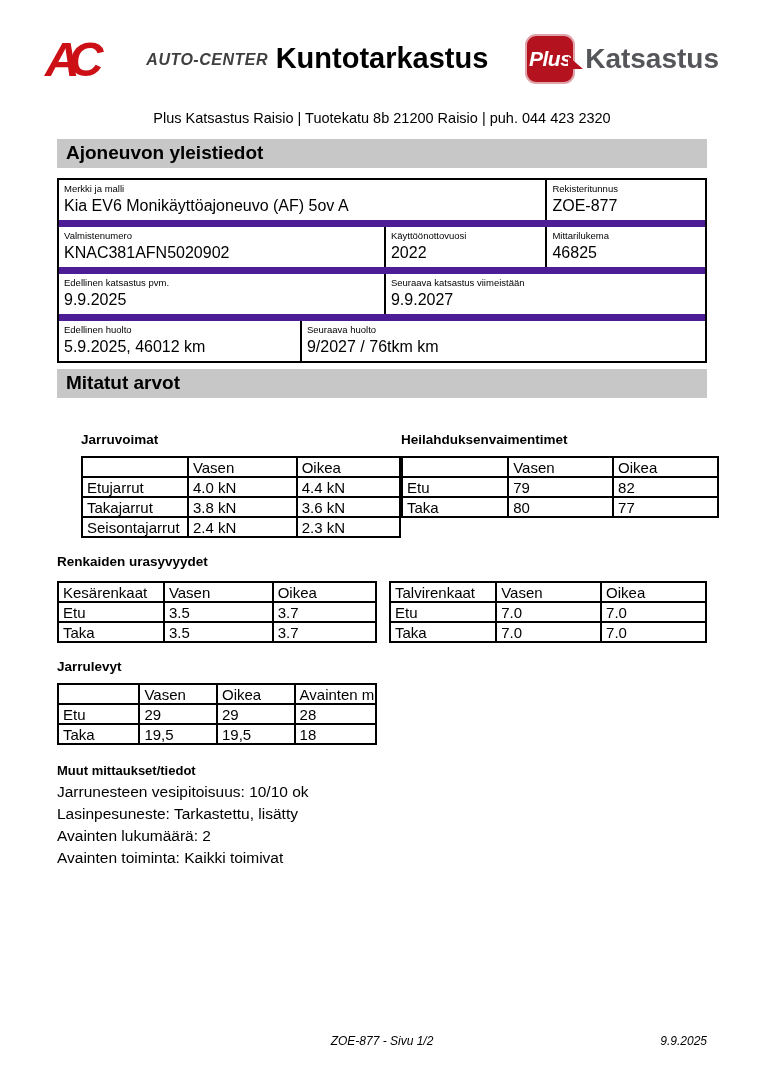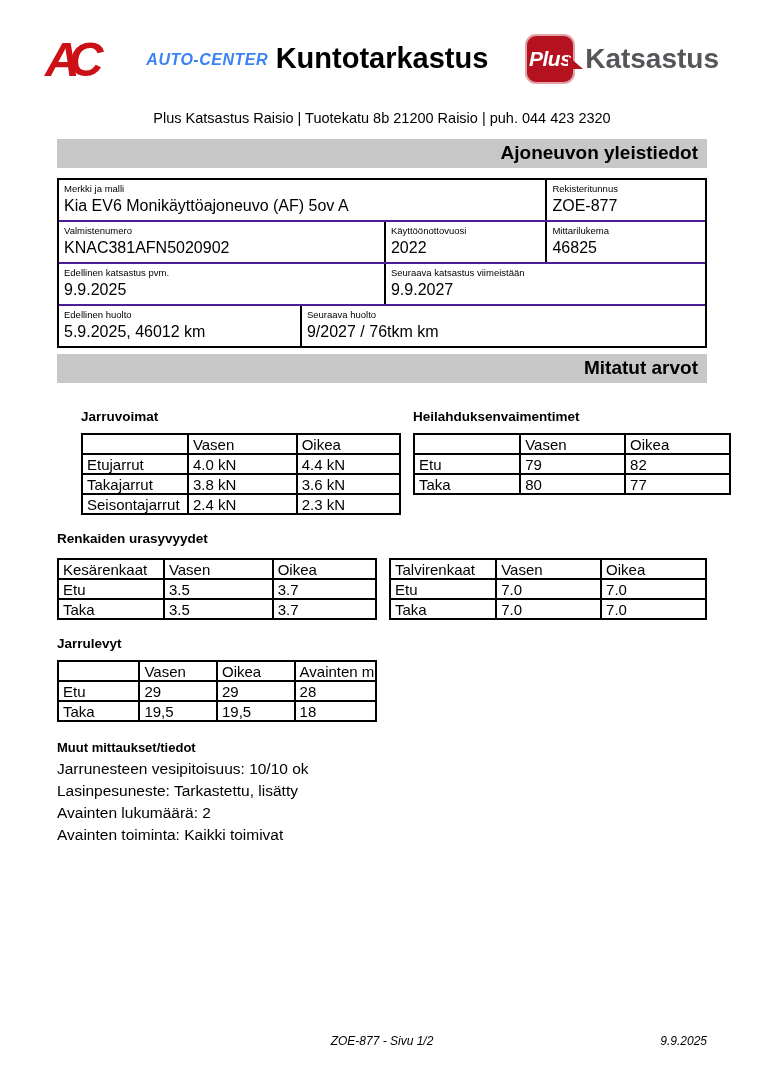--- a/index.html
+++ b/index.html
@@ -9,46 +9,46 @@
     position: relative;
     width: 764px; height: 1080px;
     margin: 0 auto; background: #fff; overflow: hidden;
   }
   .content { margin: 0 57px; width: 650px; }
 
   
   .header { position: relative; height: 62px; margin-top: 34px; }
   .ac-logo { position: absolute; left: -12px; top: 2px; display: flex; align-items: center; white-space: nowrap; gap: 30px; }
   .ac-mark { font-size: 48px; font-weight: 900; font-style: italic; color: #cc1016; letter-spacing: -11px; line-height: 48px; padding-right: 14px; }
-  .ac-name { font-size: 16px; font-weight: bold; font-style: italic; color: #3b82f6; letter-spacing: 0.5px; margin-left: 10px; text-transform: uppercase; }
+  .ac-name { font-size: 16px; font-weight: bold; font-style: italic; color: #404040; letter-spacing: 0.5px; margin-left: 10px; text-transform: uppercase; }
   .doc-title { position: absolute; left: 0; right: 0; top: 8px; text-align: center; font-size: 29px; font-weight: bold; letter-spacing: 0px; }
   .plus-logo { position: absolute; right: -12px; top: 0; display: flex; align-items: center; }
   .plus-box { position: relative; width: 50px; height: 50px; background: #b5121f; border: 2px solid #dfa3aa; border-radius: 11px; display: flex; align-items: center; justify-content: center; }
   .plus-box-text { color: #fff; font-size: 21px; font-weight: bold; font-style: italic; letter-spacing: -0.5px; }
   .plus-tail { position: absolute; right: -10px; top: 20px; width: 0; height: 0; border-style: solid; border-width: 13px 0 0 15px; border-color: transparent transparent transparent #b5121f; }
   .plus-word { font-size: 28px; font-weight: bold; color: #55565a; margin-left: 10px; letter-spacing: 0px; }
 
   .address-line { text-align: center; font-size: 14.5px; margin-top: 14px; }
 
   
-  .section-bar { background: #c7c7c7; font-size: 19px; font-weight: bold; padding: 3px 9px 4px; margin-top: 12px; text-align: right; }
+  .section-bar { background: #c7c7c7; font-size: 19px; font-weight: bold; padding: 3px 9px 4px; margin-top: 12px; }
   .section-bar.first { margin-top: 13px; }
   .section-bar.second { margin-top: 6px; }
 
   
   .info-table { border: 2px solid #000; margin-top: 10px; }
-  .info-row { display: flex; border-top: 2px solid #4c1d95; }
+  .info-row { display: flex; border-top: 7px solid #4c1d95; }
   .info-row:first-child { border-top: none; justify-content: center; }
   .info-cell { border-left: 2px solid #000; padding: 3px 5px 4px; min-height: 39px; }
   .info-cell:first-child { border-left: none; }
   .info-label { font-size: 9.5px; line-height: 12px; }
   .info-value { font-size: 16px; line-height: 20px; margin-top: 1px; }
 
   
-  .meas-grid { display: grid; grid-template-columns: 320px 318px; column-gap: 12px; align-items: start; margin-top: 26px; padding-left: 24px; }
+  .meas-grid { display: grid; grid-template-columns: 320px 318px; align-items: start; margin-top: 34px; padding-left: 24px; }
   .meas-title { font-size: 13.5px; font-weight: bold; margin-bottom: 9px; }
   table.meas { border-collapse: collapse; width: 100%; table-layout: fixed; }
   table.meas td { border: 2px solid #000; font-size: 15px; font-weight: normal; height: 20px; padding: 0 4px; text-align: left; vertical-align: middle; white-space: nowrap; overflow: hidden; }
   .tires-title { font-size: 13.5px; font-weight: bold; margin-top: 16px; margin-bottom: 12px; }
   .tires-grid { display: grid; grid-template-columns: 320px 318px; column-gap: 12px; align-items: start; }
   .levyt-title { font-size: 13.5px; font-weight: bold; margin-top: 16px; margin-bottom: 9px; }
   .levyt-table-wrap { width: 320px; }
 
   
   .other-title { font-size: 13px; font-weight: bold; margin-top: 18px; }

